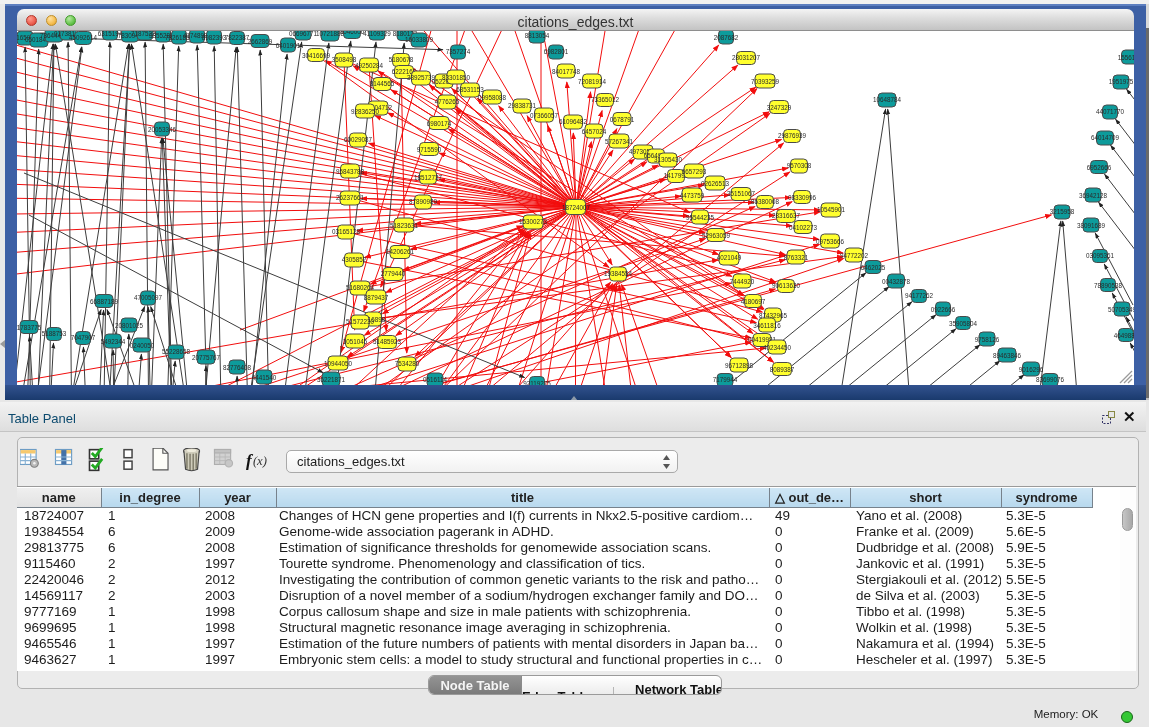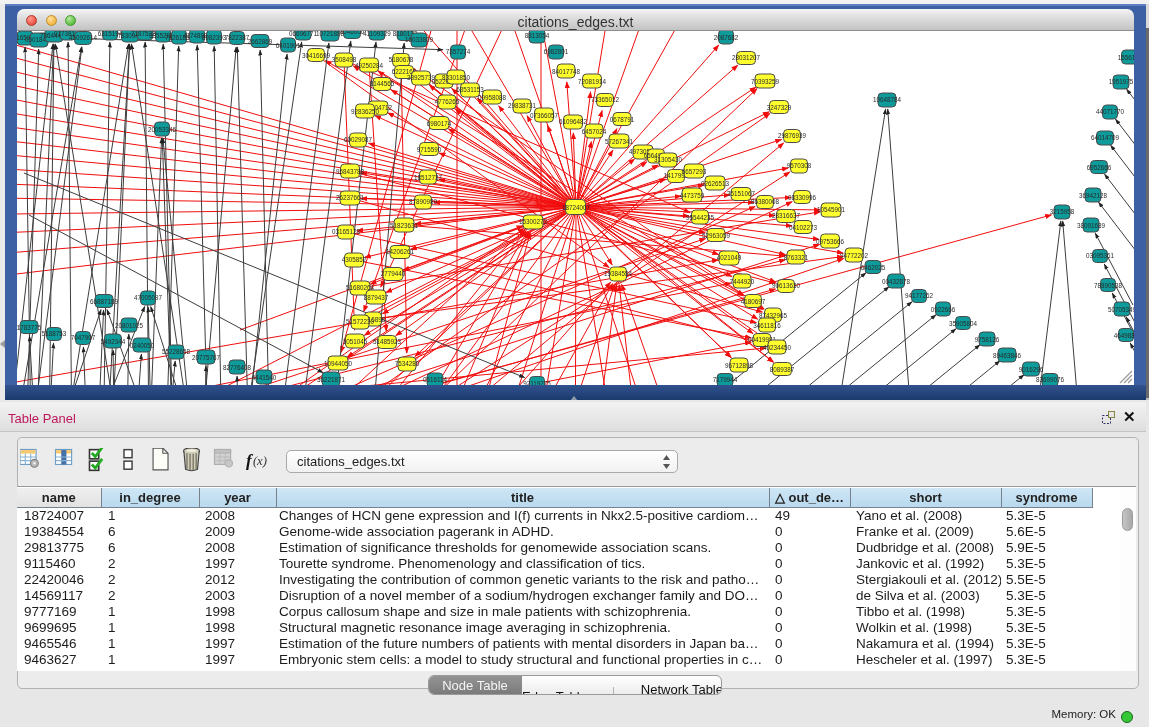--- a/index.html
+++ b/index.html
@@ -565,21 +565,21 @@
       <line x1="1124" y1="383" x2="1132" y2="375"></line>
       <line x1="1128" y1="383" x2="1132" y2="379"></line>
     </g>
 </svg>
 <div class="a" style="left:0px;top:340px;width:0;height:0;border-top:4px solid transparent;border-bottom:4px solid transparent;border-right:5px solid #9a9a9a"></div>
 
 <div class="a" style="left:570px;top:396px;width:0;height:0;border-left:4px solid transparent;border-right:4px solid transparent;border-bottom:5px solid #8d9aa8"></div>
 
 <div class="a" style="left:0;top:400px;width:1149px;height:327px;background:#e7e7e7"></div>
 <div class="a" style="left:0;top:402px;width:1146px;height:30px;background:linear-gradient(#f2f2f2,#dedede);border-bottom:1px solid #c4c4c4"></div>
-<div class="a" style="left:8px;top:411px;font-size:13px;color:#be185d">Table Panel</div>
+<div class="a" style="left:8px;top:411px;font-size:13px;color:#0c4a6e">Table Panel</div>
 <svg class="a" style="left:1102px;top:411px" width="13" height="13" viewBox="0 0 13 13">
  <rect x="0.5" y="4.5" width="8" height="8" fill="none" stroke="#336" stroke-dasharray="2,1.5"></rect>
  <rect x="6.5" y="0.5" width="6" height="6" fill="#e7e7e7" stroke="#884"></rect>
 </svg>
 <div class="a" style="left:1123px;top:408px;font-size:15px;font-weight:bold;color:#111">✕</div>
 
 <div class="a" style="left:17px;top:437px;width:1122px;height:252px;background:#ececec;border:1px solid #b2b2b2;border-radius:5px"></div>
 
 <svg class="a" style="left:20px;top:448px" width="250" height="26" viewBox="0 0 250 26">
 
@@ -657,21 +657,21 @@
         <th style="width:77px">year</th>
         <th style="width:493px">title</th>
         <th style="width:81px">△ out_de…</th>
         <th style="width:151px">short</th>
         <th style="width:91px">syndrome</th>
       </tr>
 <tr>
         <td class="c0">18724007</td>
         <td class="c1">1</td>
         <td class="c2">2008</td>
-        <td class="c3">Changes of HCN gene expression and I(f) currents in Nkx2.5-positive cardiom…</td>
+        <td class="c3">Changes of HCN gene properties and I(f) currents in Nkx2.5-positive cardiom…</td>
         <td class="c4">49</td>
         <td class="c5">Yano et al. (2008)</td>
         <td class="c6">5.3E-5</td>
       </tr>
 <tr>
         <td class="c0">19384554</td>
         <td class="c1">6</td>
         <td class="c2">2009</td>
         <td class="c3">Genome-wide association pagerank in ADHD.</td>
         <td class="c4">0</td>
@@ -686,21 +686,21 @@
         <td class="c4">0</td>
         <td class="c5">Dudbridge et al. (2008)</td>
         <td class="c6">5.9E-5</td>
       </tr>
 <tr>
         <td class="c0">9115460</td>
         <td class="c1">2</td>
         <td class="c2">1997</td>
         <td class="c3">Tourette syndrome. Phenomenology and classification of tics.</td>
         <td class="c4">0</td>
-        <td class="c5">Jankovic et al. (1992)</td>
+        <td class="c5">Jankovic et al. (1991)</td>
         <td class="c6">5.3E-5</td>
       </tr>
 <tr>
         <td class="c0">22420046</td>
         <td class="c1">2</td>
         <td class="c2">2012</td>
         <td class="c3">Investigating the contribution of common genetic variants to the risk and patho…</td>
         <td class="c4">0</td>
         <td class="c5">Stergiakouli et al. (2012)</td>
         <td class="c6">5.5E-5</td>
@@ -749,20 +749,20 @@
         <td class="c4">0</td>
         <td class="c5">Hescheler et al. (1997)</td>
         <td class="c6">5.3E-5</td>
       </tr>
 </tbody>
   </table>
 
 <div class="a" style="left:1120px;top:487px;width:16px;height:184px;background:#fdfdfd"></div>
 <div class="a" style="left:1122px;top:508px;width:11px;height:23px;border-radius:6px;background:linear-gradient(90deg,#c6c6c6,#a8a8a8);border:1px solid #9a9a9a"></div>
 
-<div class="a" style="left:428px;top:675px;width:294px;height:20px;border:1px solid #9a9a9a;border-radius:6px;background:linear-gradient(#ffffff,#ececec);overflow:hidden;font-size:13px;font-weight:normal">
+<div class="a" style="left:428px;top:675px;width:294px;height:20px;border:1px solid #9a9a9a;border-radius:6px;background:linear-gradient(#ffffff,#ececec);overflow:hidden;font-size:13px;font-weight:bold">
  <div class="a" style="left:0;top:0;width:93px;height:20px;background:linear-gradient(#949494,#787878);color:#f5f5f5;text-align:center;line-height:19px;border-right:1px solid #8a8a8a">Node Table</div>
  <div class="a" style="left:93px;top:11px;width:92px;height:20px;color:#111;text-align:left;line-height:19px;border-right:1px solid #b5b5b5">Edge Table</div>
  <div class="a" style="left:185px;top:4px;width:109px;height:20px;color:#111;text-align:right;line-height:19px">Network Table</div>
 </div>
 
-<div class="a" style="left:1016px;top:708px;width:100px;text-align:right;font-size:11.5px;color:#222">Memory: OK</div>
+<div class="a" style="left:1016px;top:708px;width:100px;text-align:center;font-size:11.5px;color:#222">Memory: OK</div>
 <div class="a" style="left:1121px;top:711px;width:12px;height:12px;border-radius:50%;background:#35c835;border:1px solid #1a661a"></div>
 
 </body></html>

